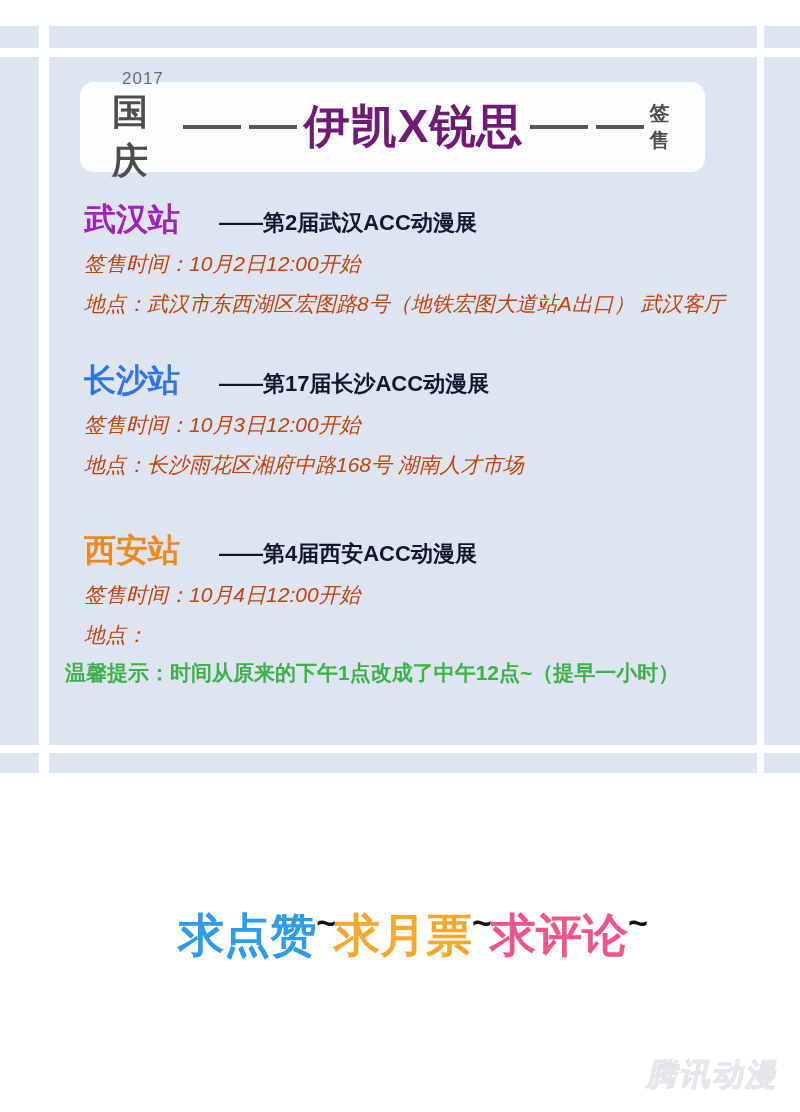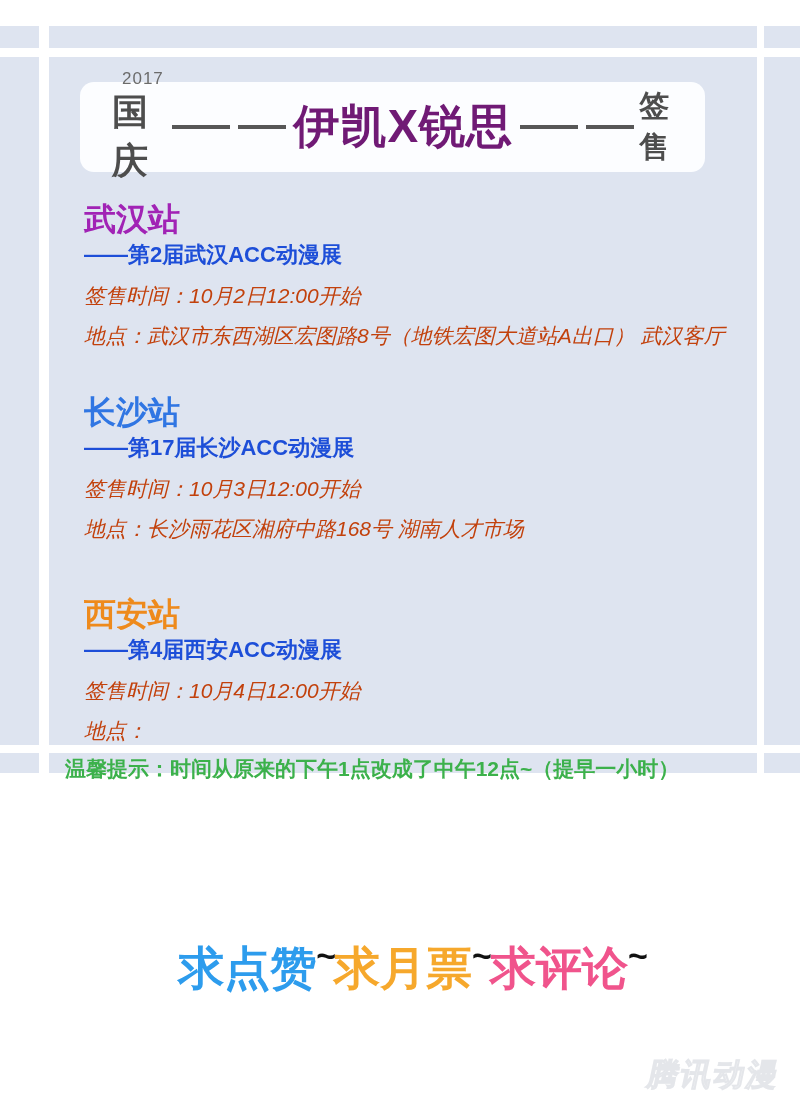--- a/index.html
+++ b/index.html
@@ -35,47 +35,47 @@
   .year-label   { font-size: 17px; color: #6b6b6b; letter-spacing: 1px; padding-left: 10px; }
   .holiday-label{ font-size: 36px; color: #4d4d4d; font-weight: 600; margin-top: -1px; }
   .dash-group { display: flex; align-items: center; margin: 0 3px; }
   .dash-seg { height: 4px; background: #575757; }
   .dash-a { width: 58px; margin-right: 8px; }
   .dash-b { width: 48px; }
   .event-title {
     font-size: 46px; font-weight: bold; color: #701a75;
     letter-spacing: 1px; margin: 0 4px; white-space: nowrap;
   }
-  .sale-word { font-size: 30px; color: #4d4d4d; font-weight: 600; margin-left: 2px; }
+  .sale-word { font-size: 20px; color: #4d4d4d; font-weight: 600; margin-left: 2px; }
 
   
   .station { margin-top: 29px; }
   .station + .station { margin-top: 45px; }
   .station.s3 { margin-top: 54px; }
-  .station-heading { display: flex; align-items: baseline; line-height: 36px; white-space: nowrap; flex-direction: column; }
+  .station-heading { display: flex; align-items: baseline; line-height: 36px; white-space: nowrap; }
   .station-name { font-size: 32px; font-weight: bold; }
-  .station-event { font-size: 22px; font-weight: 600; color: #1d4ed8; }
+  .station-event { font-size: 22px; font-weight: 600; color: #0f172a; margin-left: 39px; }
   .row { margin-top: 9px; font-size: 21px; font-weight: 500; color: #c2410c; line-height: 27px; white-space: nowrap; font-style: italic; }
   .row.loc { margin-top: 13px; display: flex; }
   .addr-lines { display: flex; flex-direction: row; }
   .addr-line + .addr-line { margin-top: 14px; }
 
   
   .notice {
     margin-top: 13px; margin-left: -19px;
     color: #3cb14b; font-size: 21px; font-weight: 600; line-height: 23px;
     white-space: nowrap;
   }
   .notice-line2 { margin-left: 85px; margin-top: 2px; }
 
   
   .cta-banner {
     position: absolute; left: 0; top: 896px; width: 800px;
     text-align: center; padding-left: 24px;
-    font-size: 46px; font-weight: bold; line-height: 52px; white-space: nowrap; margin-top: 33px;
+    font-size: 46px; font-weight: bold; line-height: 52px; white-space: nowrap;
   }
   .cta-tilde { font-size: 34px; font-weight: 900; vertical-align: 17px; letter-spacing: -2px; }
 
   
   .watermark-logo {
     position: absolute; right: 20px; top: 1054px;
     font-size: 31px; font-weight: 800; letter-spacing: 2px;
     transform: skewX(-12deg);
     color: #fbfbfc;
     -webkit-text-stroke: 1px #e4e6ea;

